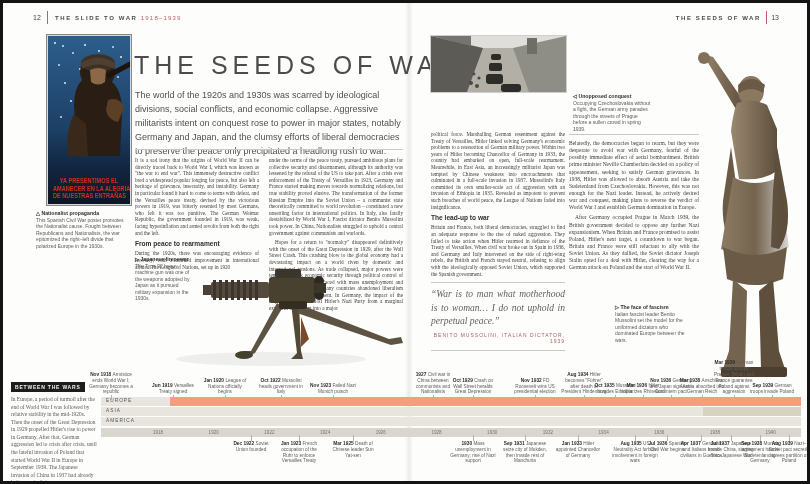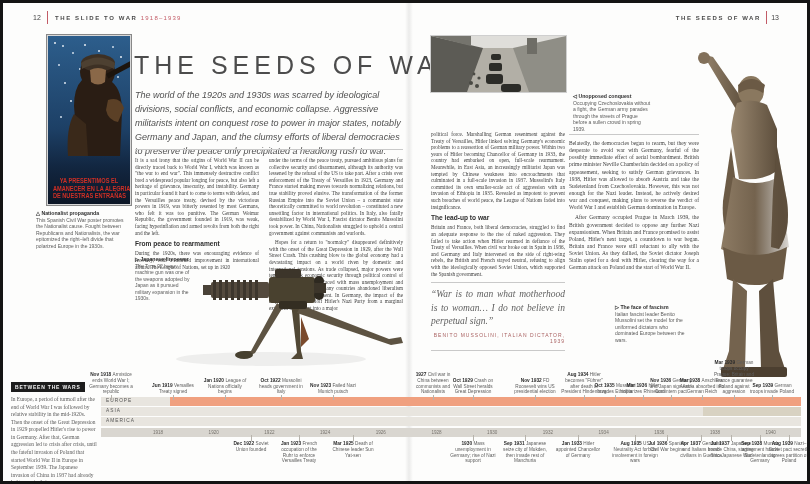--- a/index.html
+++ b/index.html
@@ -85,21 +85,21 @@
     </div>
   </div>
 
   <div class="abs caption" style="left:33px;top:207px;width:93px;">
     <b><span>△</span>
     <span>Nationalist propaganda</span></b><br>
     <span>This Spanish Civil War poster promotes the Nationalist cause. Fought between Republicans and Nationalists, the war epitomized the right–left divide that polarized Europe in the 1930s.</span>
   </div>
 
   <div id="page-title" class="abs" style="left:131px;top:48px;">THE SEEDS OF WAR</div>
-  <div id="intro" class="abs" style="left:132px;top:86px;width:272px;font-style:italic;">The world of the 1920s and 1930s was scarred by ideological divisions, social conflicts, and economic collapse. Aggressive militarists intent on conquest rose to power in major states, notably Germany and Japan, and the clumsy efforts of liberal democracies to preserve the peace only precipitated a headlong rush to war.</div>
+  <div id="intro" class="abs" style="left:132px;top:86px;width:272px;">The world of the 1920s and 1930s was scarred by ideological divisions, social conflicts, and economic collapse. Aggressive militarists intent on conquest rose to power in major states, notably Germany and Japan, and the clumsy efforts of liberal democracies to preserve the peace only precipitated a headlong rush to war.</div>
   <div class="abs rule" style="left:132px;top:146px;width:268px;"></div>
 
   <div class="col abs" style="left:132px;top:154px;width:124px;">
     <p>It is a sad irony that the origins of World War II can be directly traced back to World War I, which was known as "the war to end war". This immensely destructive conflict bred a widespread popular longing for peace, but also left a heritage of grievance, insecurity, and instability. Germany in particular found it hard to come to terms with defeat, and the Versailles peace treaty, devised by the victorious powers in 1919, was bitterly resented by most Germans, who felt it was too punitive. The German Weimar Republic, the government founded in 1919, was weak, facing hyperinflation and armed revolts from both the right and the left.</p>
     <div class="subhead">From peace to rearmament</div>
     <p>During the 1920s, there was encouraging evidence of recovery, with a marked improvement in international affairs. The League of Nations, set up in 1920</p>
   </div>
   <div class="col abs" style="left:266px;top:154px;width:134px;">
     <p>under the terms of the peace treaty, pursued ambitious plans for collective security and disarmament, although its authority was lessened by the refusal of the US to take part. After a crisis over enforcement of the Treaty of Versailles in 1923, Germany and France started making moves towards normalizing relations, but true stability proved elusive. The transformation of the former Russian Empire into the Soviet Union – a communist state theoretically committed to world revolution – constituted a new unsettling factor in international politics. In Italy, also fatally destabilized by World War I, Fascist dictator Benito Mussolini took power. In China, Nationalists struggled to uphold a central government against communists and warlords.</p>
     <p class="indent">Hopes for a return to "normalcy" disappeared definitively with the onset of the Great Depression in 1929, after the Wall Street Crash. This crushing blow to the global economy had a devastating impact on a world riven by domestic and international tensions. As trade collapsed, major powers were tempted to seek economic security through political control of territory and resources. Faced with mass unemployment and falling living standards, many countries abandoned liberalism for authoritarian government. In Germany, the impact of the Depression turned Adolf Hitler's Nazi Party from a marginal extremist movement into a major</p>
@@ -164,21 +164,21 @@
     <b><span>◁</span>
     <span>Unopposed conquest</span></b><br>
     <span>Occupying Czechoslovakia without a fight, the German army parades through the streets of Prague before a sullen crowd in spring 1939.</span>
   </div>
 
   <div class="col abs" style="left:428px;top:128px;width:134px;">
     <p>political force. Marshalling German resentment against the Treaty of Versailles, Hitler linked solving Germany's economic problems to a reassertion of German military power. Within two years of Hitler becoming Chancellor of Germany in 1933, the country had embarked on open, full-scale rearmament. Meanwhile, in East Asia, an increasingly militarist Japan was tempted by Chinese weakness into encroachments that culminated in a full-scale invasion in 1937. Mussolini's Italy committed its own smaller-scale act of aggression with an invasion of Ethiopia in 1935. Revealed as impotent to prevent such breaches of world peace, the League of Nations faded into insignificance.</p>
     <div class="subhead">The lead-up to war</div>
     <p>Britain and France, both liberal democracies, struggled to find an adequate response to the rise of naked aggression. They failed to take action when Hitler rearmed in defiance of the Treaty of Versailles. When civil war broke out in Spain in 1936, and Germany and Italy intervened on the side of right-wing rebels, the British and French stayed neutral, refusing to align with the ideologically opposed Soviet Union, which supported the Spanish government.</p>
     <div class="rule" style="margin:5px 0;"></div>
-    <div id="quote-block">“War is to man what motherhood is to woman… I do not believe in perpetual sign.”</div>
+    <div id="quote-block">“War is to man what motherhood is to woman… I do not uphold in perpetual peace.”</div>
     <div id="quote-attr">BENITO MUSSOLINI, ITALIAN DICTATOR, 1939</div>
     <div class="rule" style="margin:5px 0;"></div>
   </div>
   <div class="abs rule" style="left:566px;top:131px;width:130px;"></div>
   <div class="col abs" style="left:566px;top:137px;width:130px;font-size:5.5px;line-height:1.3;">
     <p>Belatedly, the democracies began to rearm, but they were desperate to avoid war with Germany, fearful of the possibly immediate effect of aerial bombardment. British prime minister Neville Chamberlain decided on a policy of appeasement, seeking to satisfy German grievances. In 1938, Hitler was allowed to absorb Austria and take the Sudetenland from Czechoslovakia. However, this was not enough for the Nazi leader. Instead, he actively desired war and conquest, making plans to reverse the verdict of World War I and establish German domination in Europe.</p>
     <p class="indent">After Germany occupied Prague in March 1939, the British government decided to oppose any further Nazi expansionism. When Britain and France promised to assist Poland, Hitler's next target, a countdown to war began. Britain and France were still reluctant to ally with the Soviet Union. As they dallied, the Soviet dictator Joseph Stalin opted for a deal with Hitler, clearing the way for a German attack on Poland and the start of World War II.</p>
   </div>
 
   <div class="abs caption" style="left:612px;top:301px;width:76px;">

